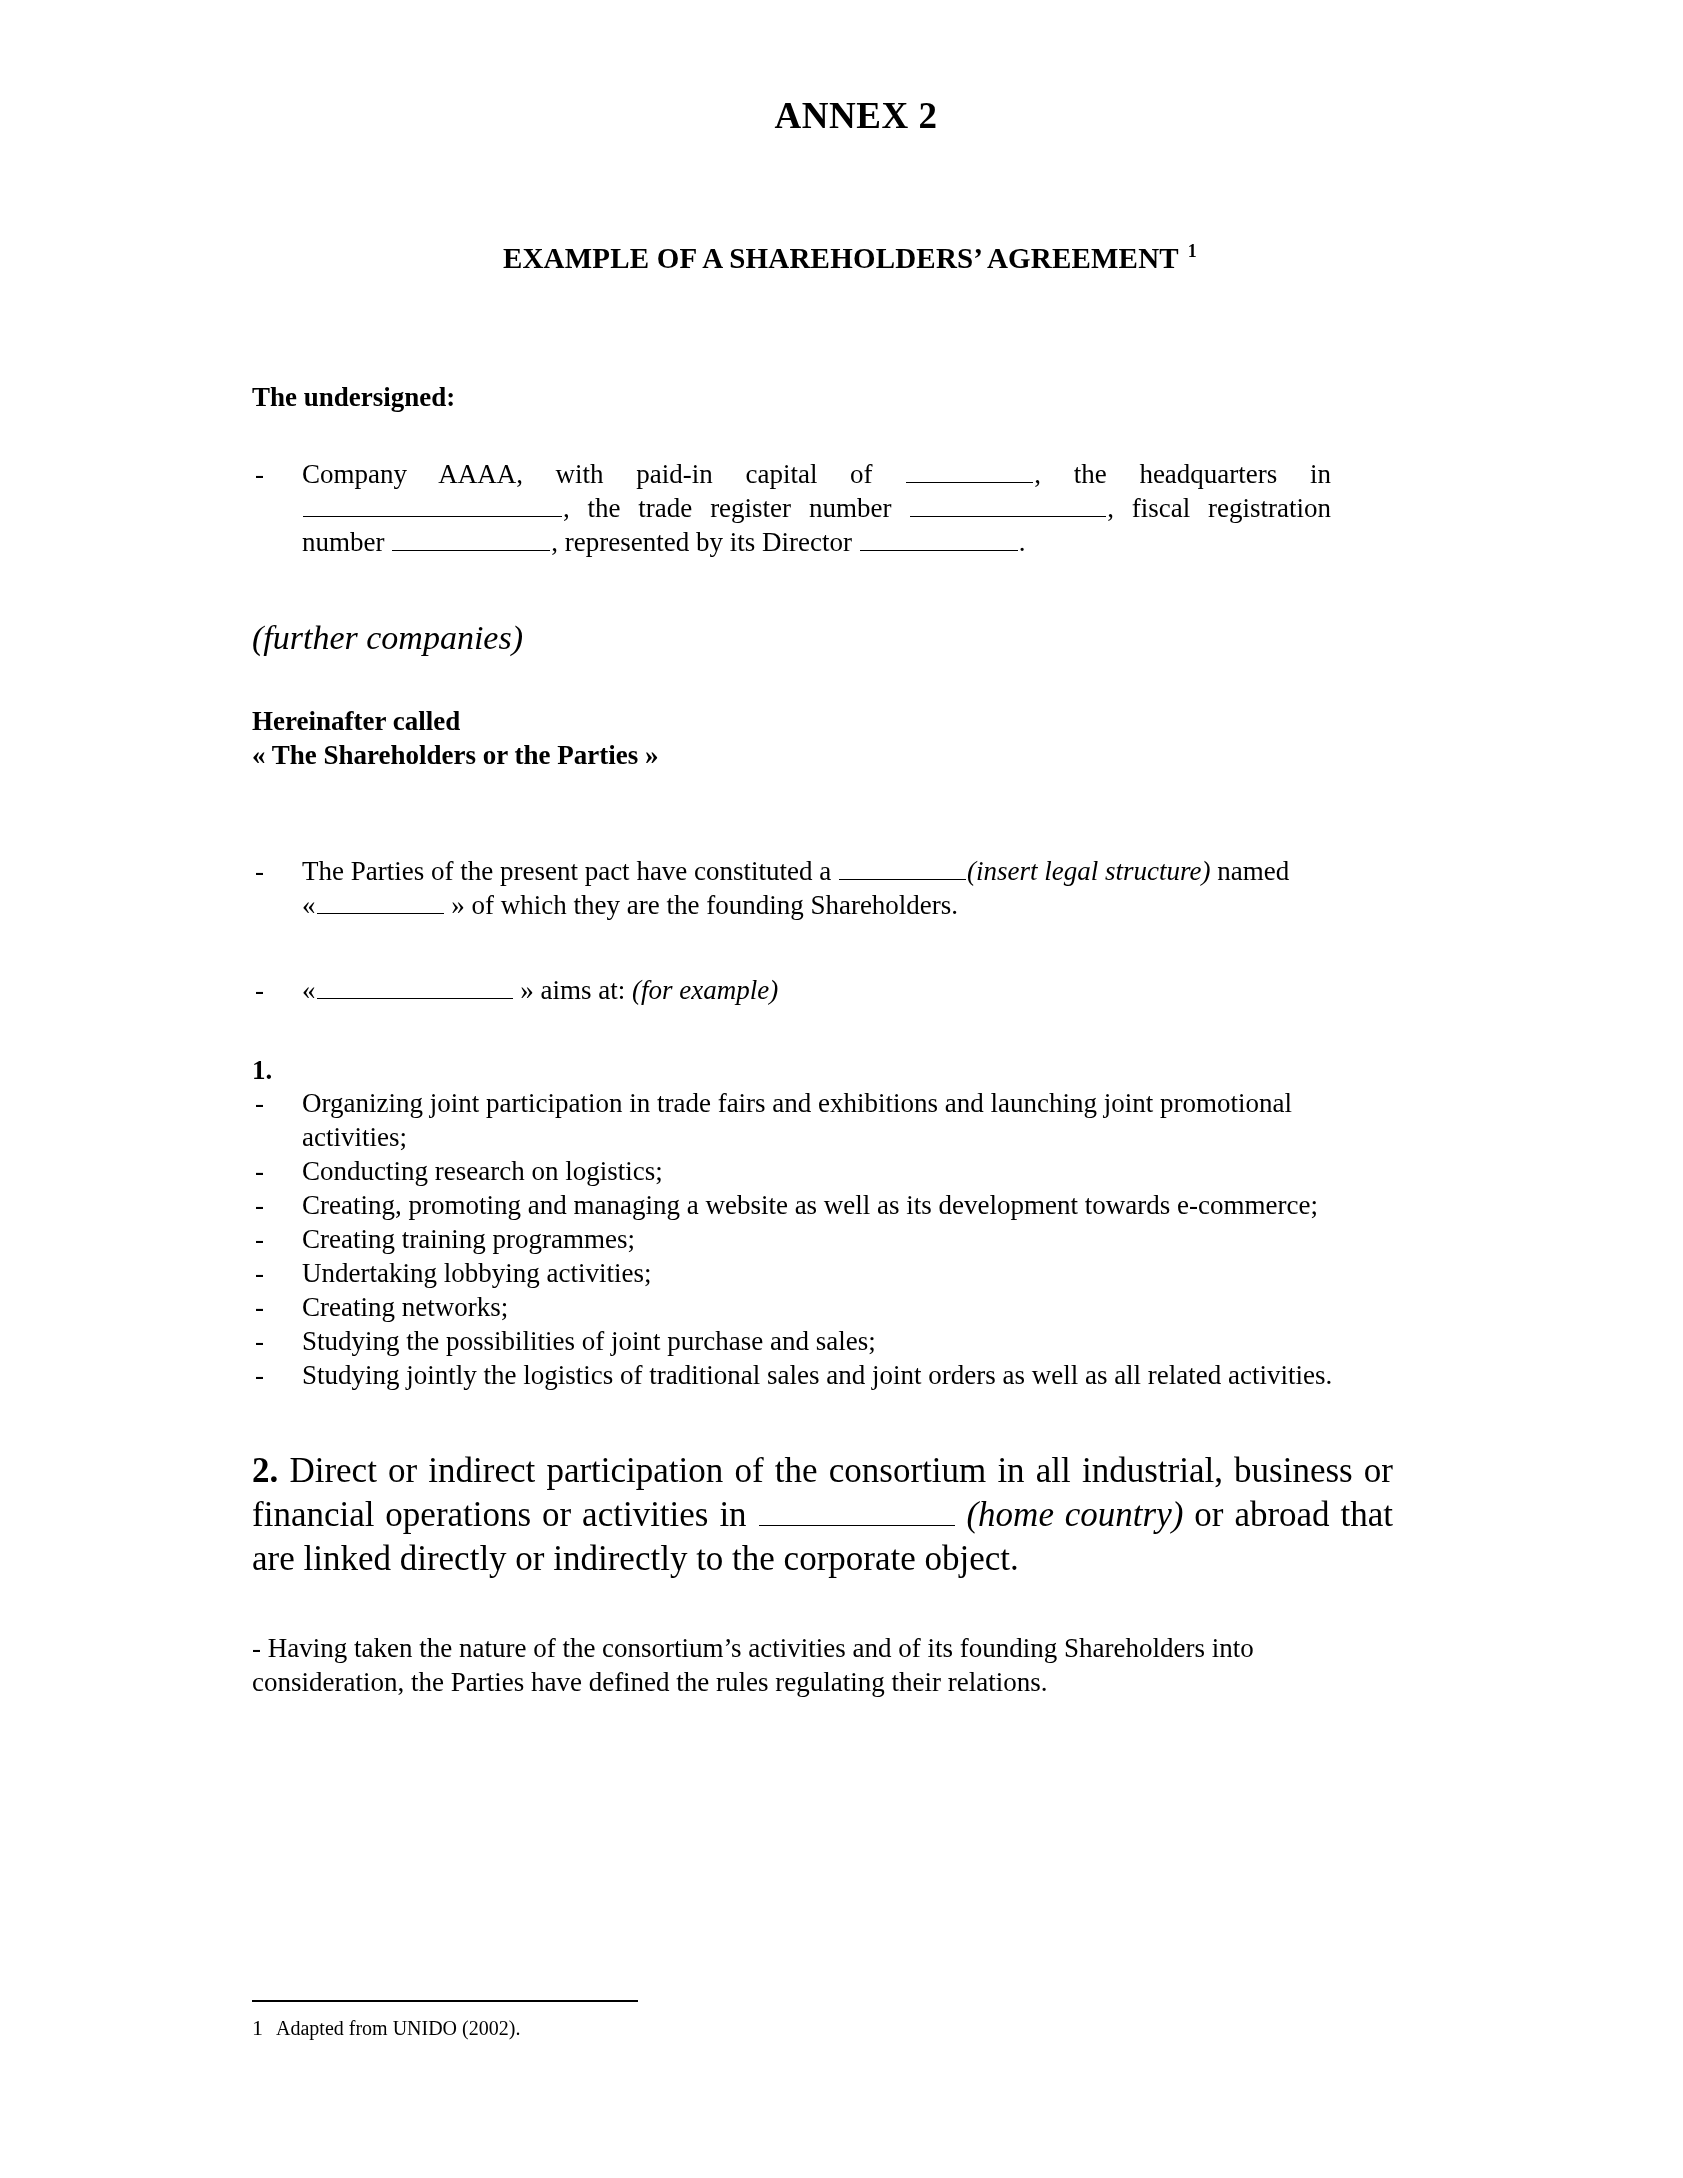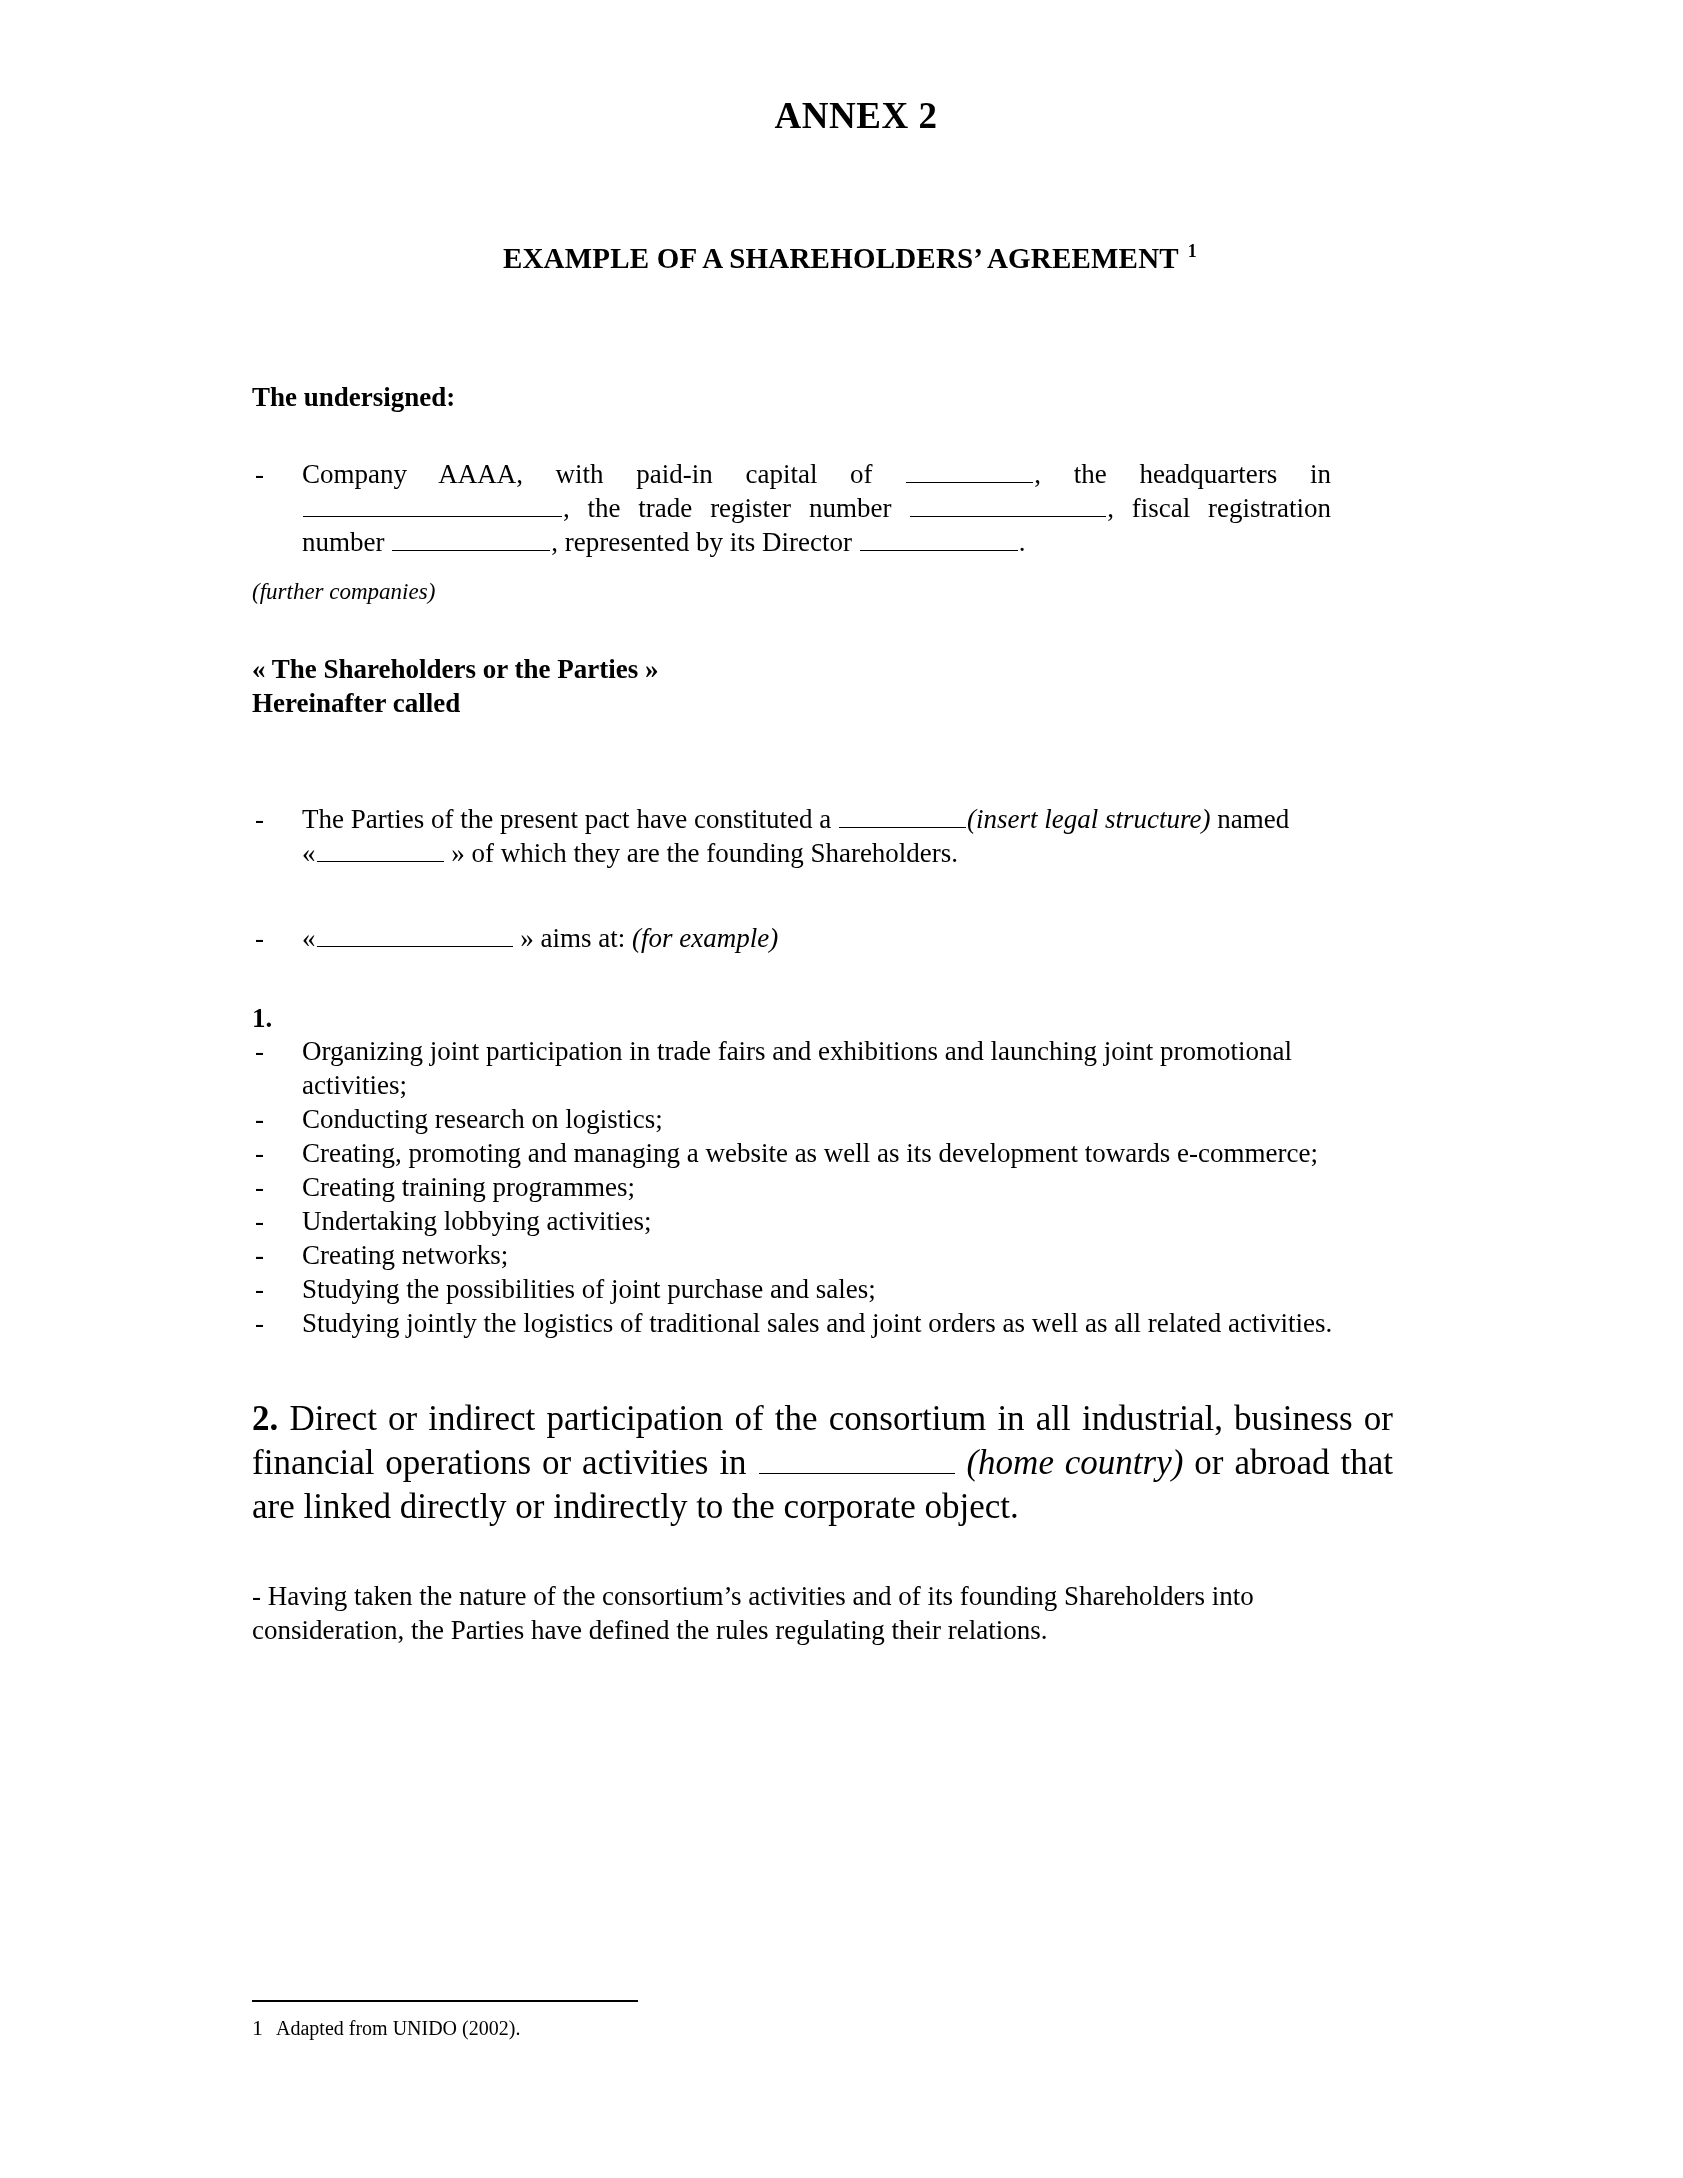--- a/index.html
+++ b/index.html
@@ -79,21 +79,21 @@
     position: absolute;
     left: 3px;
     top: 0;
   }
 
   .blk-company {
     margin-top: 44px;
     width: 1079px;
   }
 
-  .further { margin-top: 20px; font-size: 23px; }
+  .further { margin-top: 60px; font-size: 34px; }
 
   .hereinafter { margin-top: 47px; }
   .hereinafter div { line-height: 1.28; }
 
   .agreed-head { margin-top: 97px; letter-spacing: 0.2px; }
 
   .blk-constituted { margin-top: 81px; width: 1049px; }
   .blk-aims { margin-top: 51px; }
 
   .num-one { margin-top: 48px; font-weight: bold; font-size: 27px; }
@@ -174,22 +174,22 @@
         <span class="fill f-xxl"></span><span>, the trade register number</span>
         <span class="fill f-xl"></span><span>, fiscal registration number</span>
         <span class="fill f-lg"></span><span>, represented by its Director</span>
         <span class="fill f-lg"></span><span>.</span>
       </div>
     </div>
 
     <div class="further italic">(further companies)</div>
 
     <div class="hereinafter">
+      <div class="h-bold">Hereinafter called</div>
       <div class="h-bold">« The Shareholders or the Parties »</div>
-      <div class="h-bold">Hereinafter called</div>
     </div>
 
 
     <div class="blk-constituted">
       <div class="bullet">
         <span class="dash">-</span>
         <span>The Parties of the present pact have constituted a</span>
         <span class="fill f-md"></span><span class="italic">(insert legal structure)</span>
         <span>named «</span><span class="fill f-md"></span>
         <span>» of which they are the founding Shareholders.</span>

